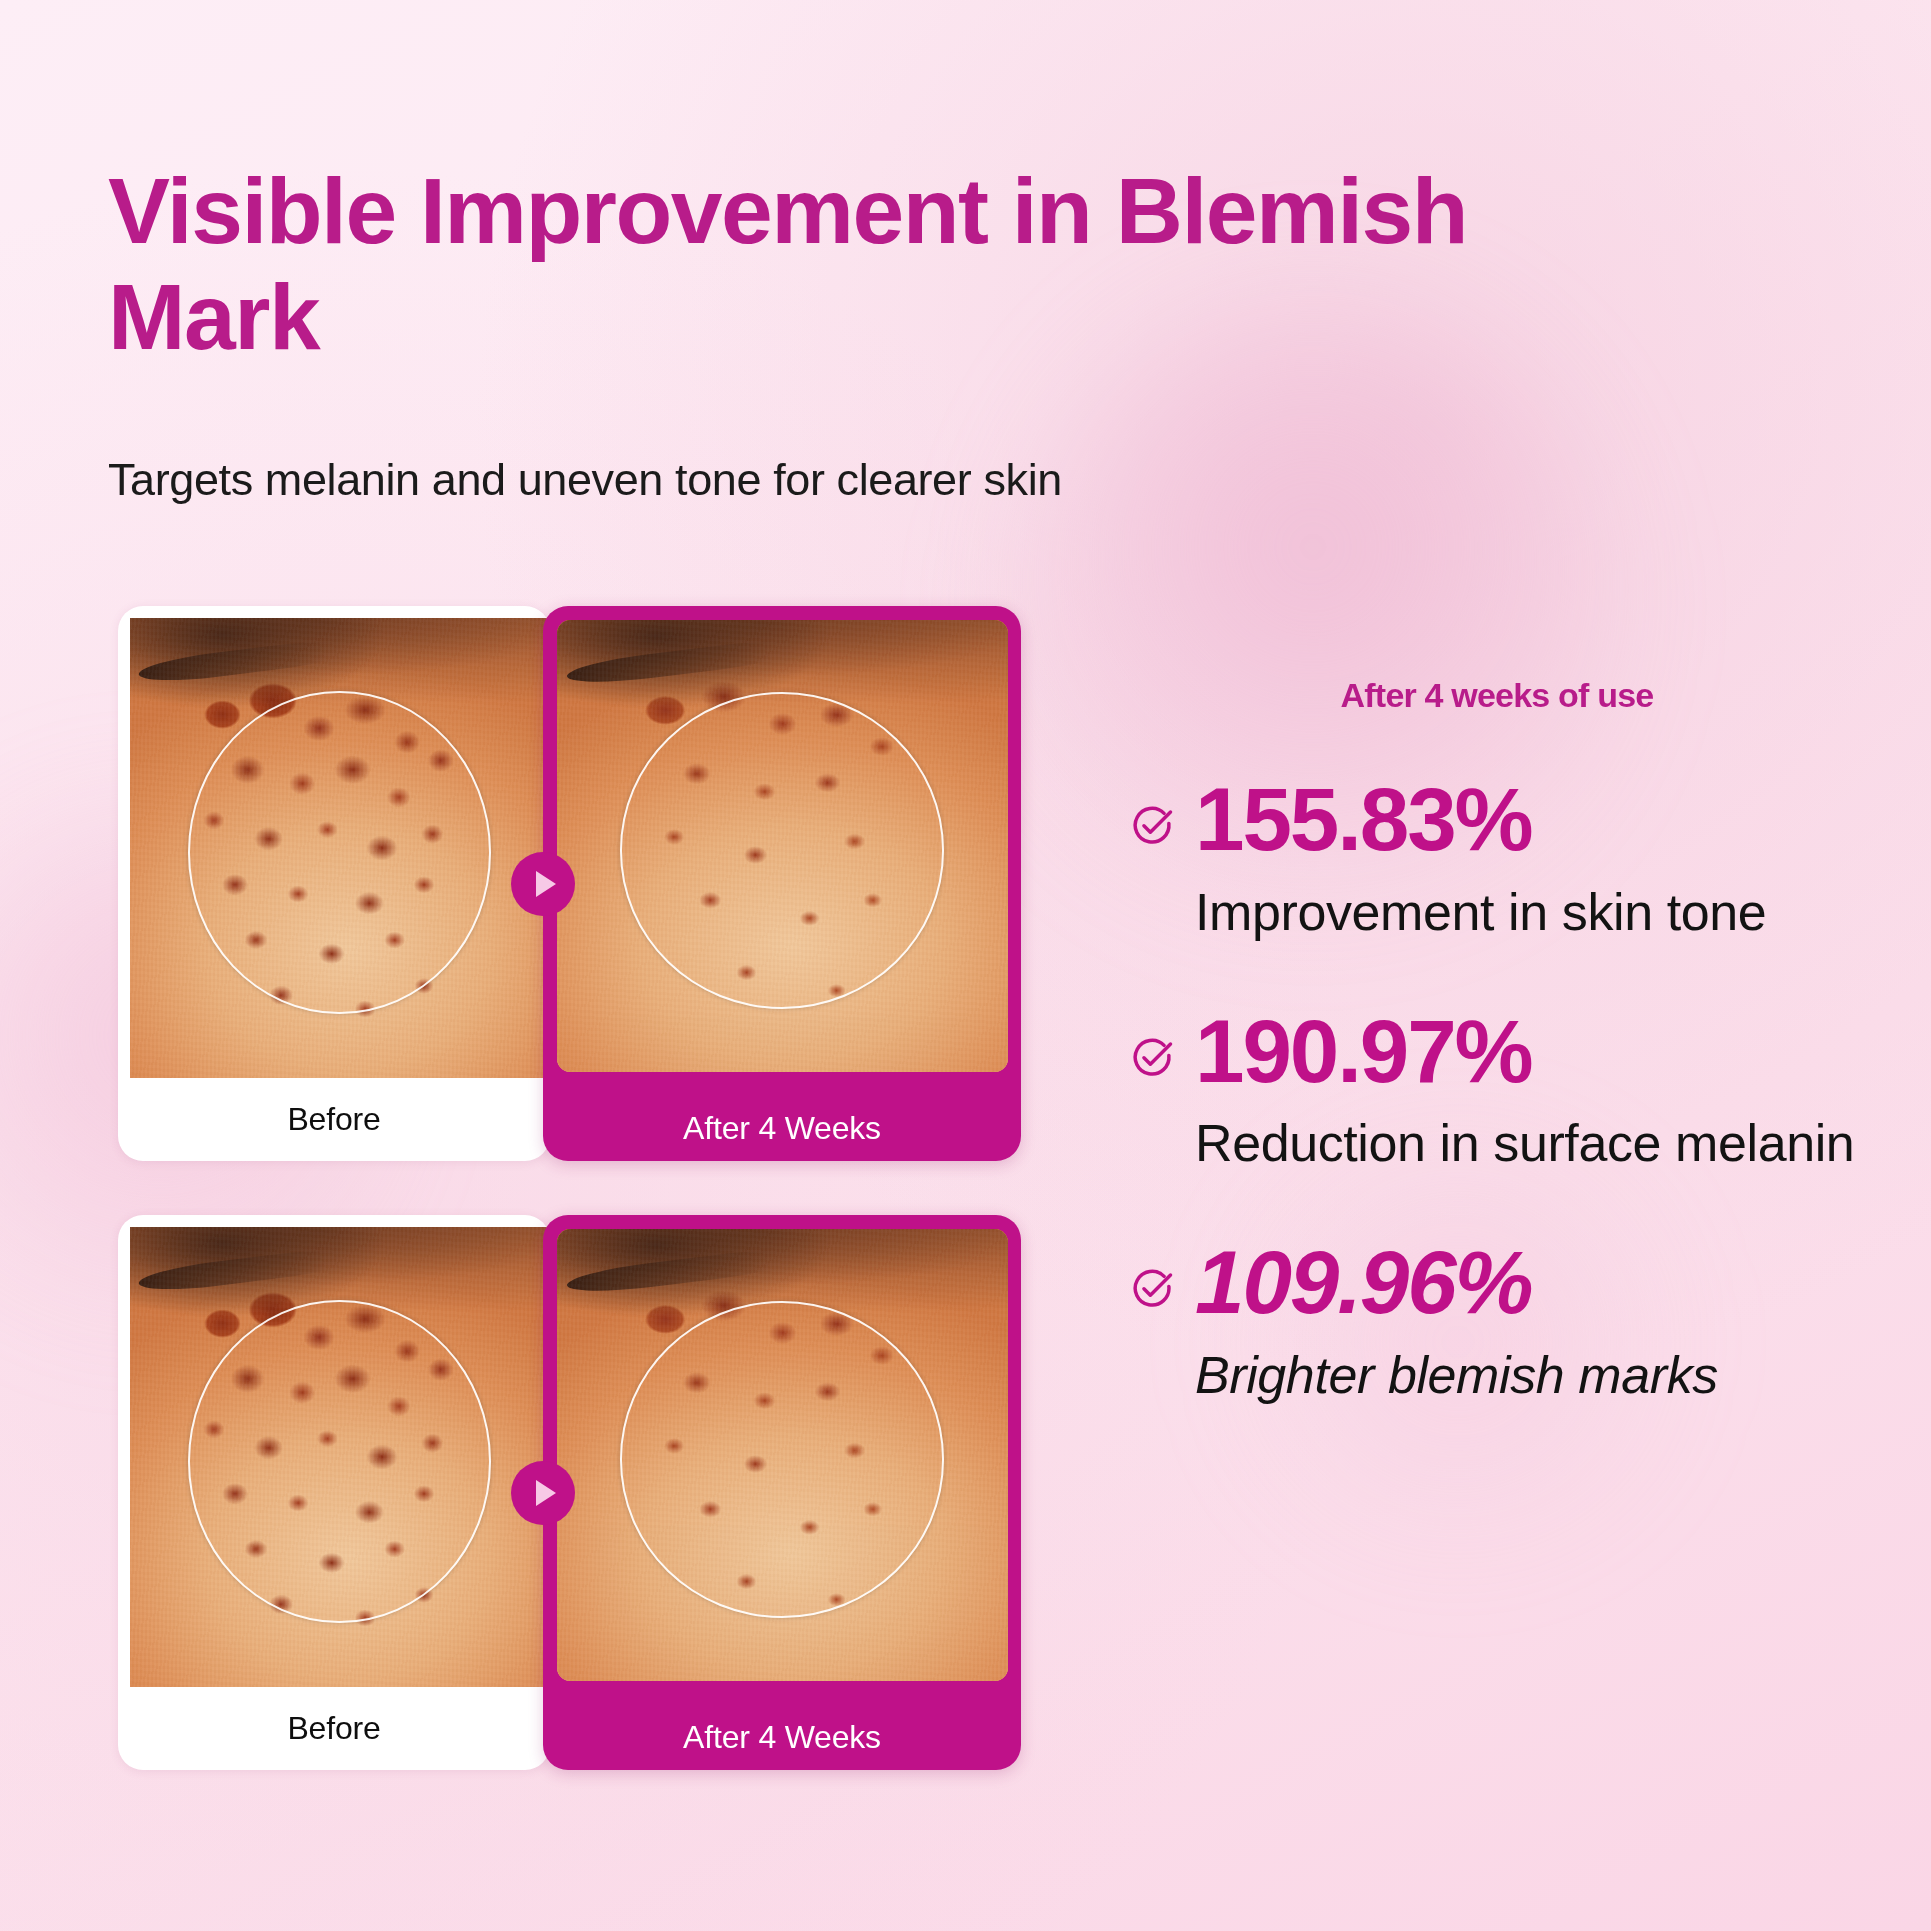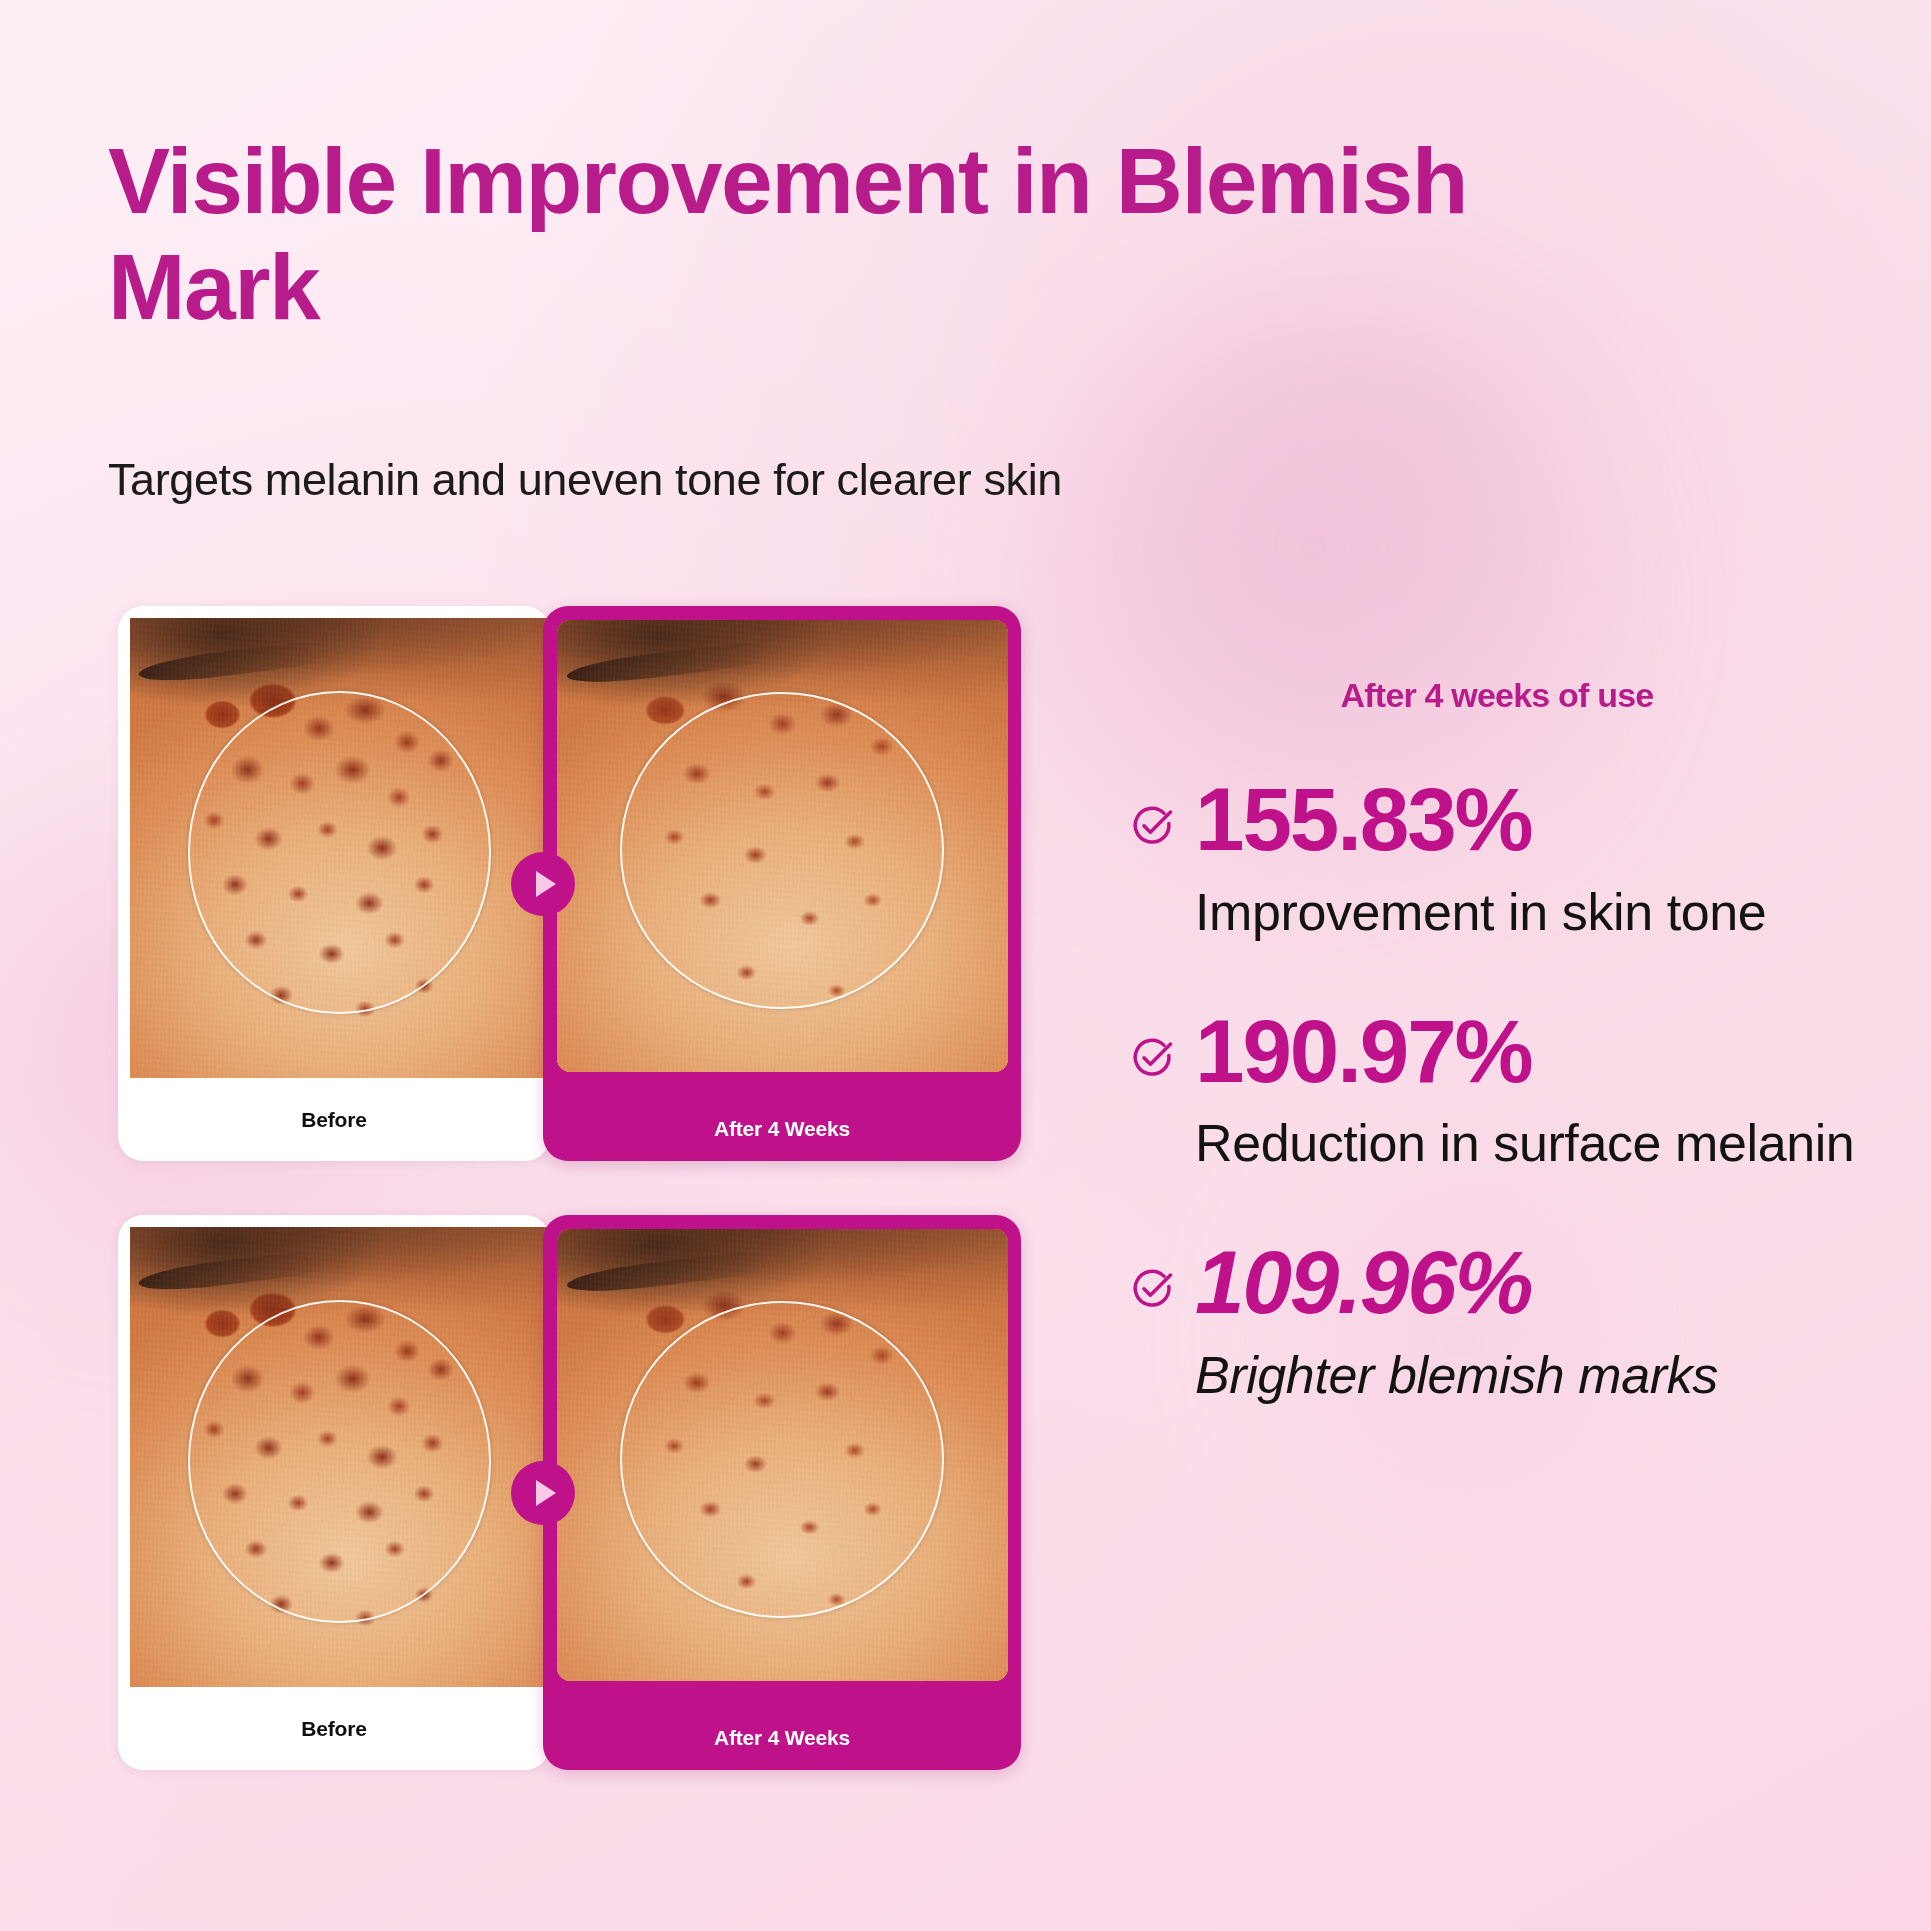--- a/index.html
+++ b/index.html
@@ -24,21 +24,21 @@
   .blob { position:absolute; border-radius:50%; filter:blur(54px); pointer-events:none; }
   .blob-a { width:618px; height:676px; left:1004px; top:290px;
             background:radial-gradient(circle at 50% 38%, rgba(236,176,206,0.60), rgba(236,176,206,0.06) 66%, transparent 76%); }
   .blob-b { width:502px; height:541px; left:-116px; top:792px;
             background:radial-gradient(circle at 55% 45%, rgba(240,186,212,0.50), rgba(240,186,212,0.05) 68%, transparent 78%); }
   .blob-c { width:444px; height:406px; left:1236px; top:1139px;
             background:radial-gradient(circle at 50% 50%, rgba(243,194,218,0.38), rgba(243,194,218,0.04) 70%, transparent 80%); }
 
   
   .title {
-    position:absolute; left:108px; top:128px; width:1448px;
+    position:absolute; left:108px; top:158px; width:1448px;
     font-size:93px; font-weight:700; line-height:1.14;
     letter-spacing:-1.5px;
     color:#b81c8a;
   }
   .subtitle {
     position:absolute; left:108px; top:453px; width:1448px;
     font-size:45px; font-weight:400; line-height:1.2;
     letter-spacing:-0.4px;
     color:#1b1b1b;
   }
@@ -153,21 +153,21 @@
   .highlight-ring {
     position:absolute; left:14%; top:16%; width:72%; height:70%;
     border:2.9px solid rgba(255,255,255,0.92);
     border-radius:50%;
     box-shadow:0 0 5.8px rgba(0,0,0,0.18);
   }
 
   .caption {
     position:absolute; left:0; right:0; bottom:0;
     display:flex; align-items:center; justify-content:center;
-    font-size:21px; font-weight:700; letter-spacing:-0.2px;
+    font-size:32px; font-weight:400; letter-spacing:-0.2px;
   }
   .card-before .caption { height:83px; color:#0e0e0e; }
   .card-after  .caption { height:65px; color:#ffffff; }
 
   
   .arrow-badge {
     position:absolute; left:393px; top:50%; transform:translateY(-50%);
     width:64px; height:64px; border-radius:50%;
     background:#bf1189;
     display:flex; align-items:center; justify-content:center;

